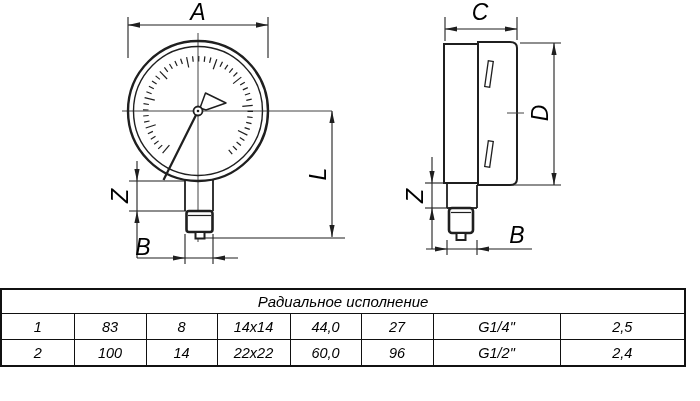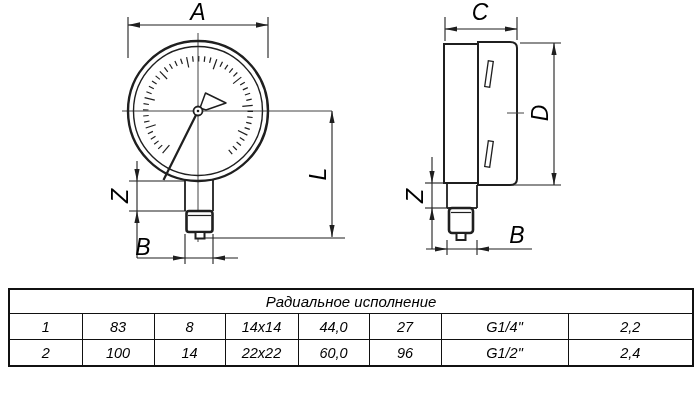--- a/index.html
+++ b/index.html
@@ -7,21 +7,21 @@
     position:relative;width:700px;height:401px;background:#ffffff;
     font-family:"Liberation Sans", sans-serif;overflow:hidden;
   }
   svg text{
     font-family:"Liberation Sans", sans-serif;
     font-style:italic;
     fill:#000000;
   }
   .dim-label{font-size:23px;}
   .spec-table{
-    position:absolute;left:8px;top:288px;width:684px;
+    position:absolute;left:0;top:288px;width:684px;
     border-collapse:collapse;table-layout:fixed;
     font-style:italic;font-size:14.5px;color:#000;
   }
   .spec-table,.spec-table td,.spec-table th{
     border:1.7px solid #111;
   }
   .spec-table{border:2.5px solid #111;}
   .spec-table td,.spec-table th{
     text-align:center;vertical-align:middle;padding:0;
     font-weight:normal;overflow:hidden;white-space:nowrap;
@@ -223,21 +223,21 @@
         <td colspan="8">Радиальное исполнение</td>
       </tr>
       <tr class="data-row">
         <td>1</td>
         <td>83</td>
         <td>8</td>
         <td>14x14</td>
         <td>44,0</td>
         <td>27</td>
         <td>G1/4"</td>
-        <td>2,2</td>
+        <td>2,5</td>
       </tr>
       <tr class="data-row">
         <td>2</td>
         <td>100</td>
         <td>14</td>
         <td>22x22</td>
         <td>60,0</td>
         <td>96</td>
         <td>G1/2"</td>
         <td>2,4</td>

